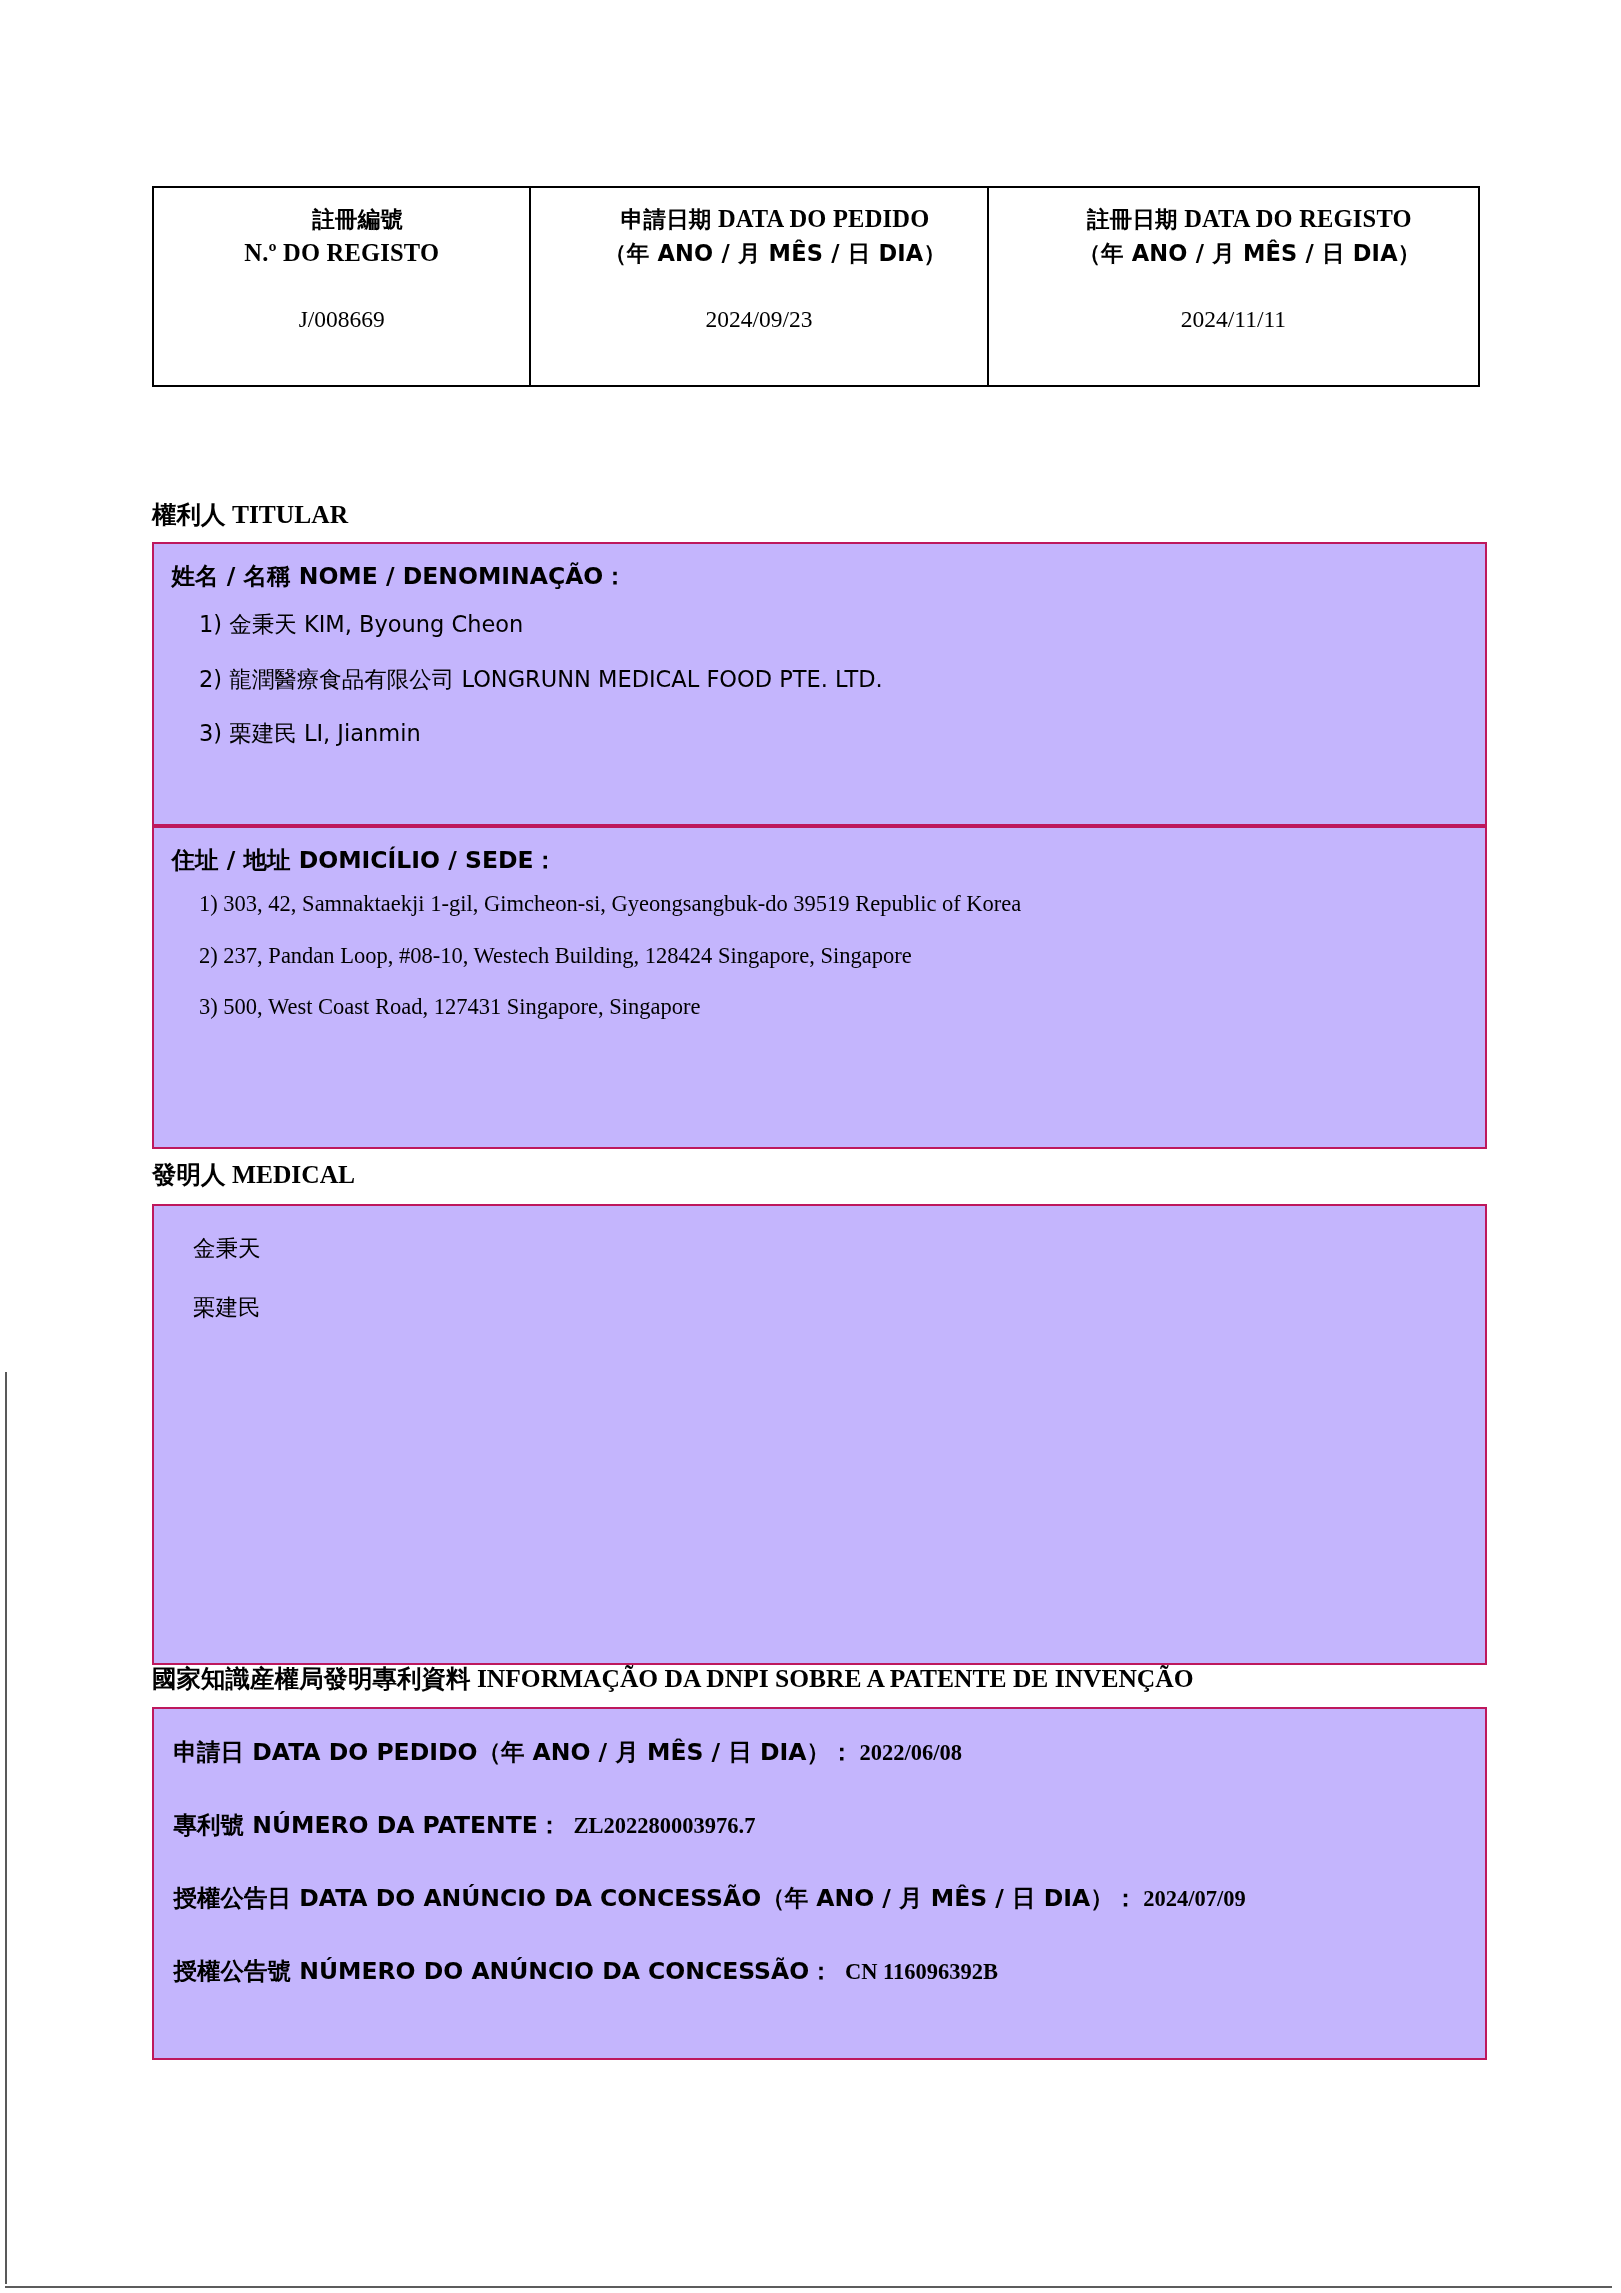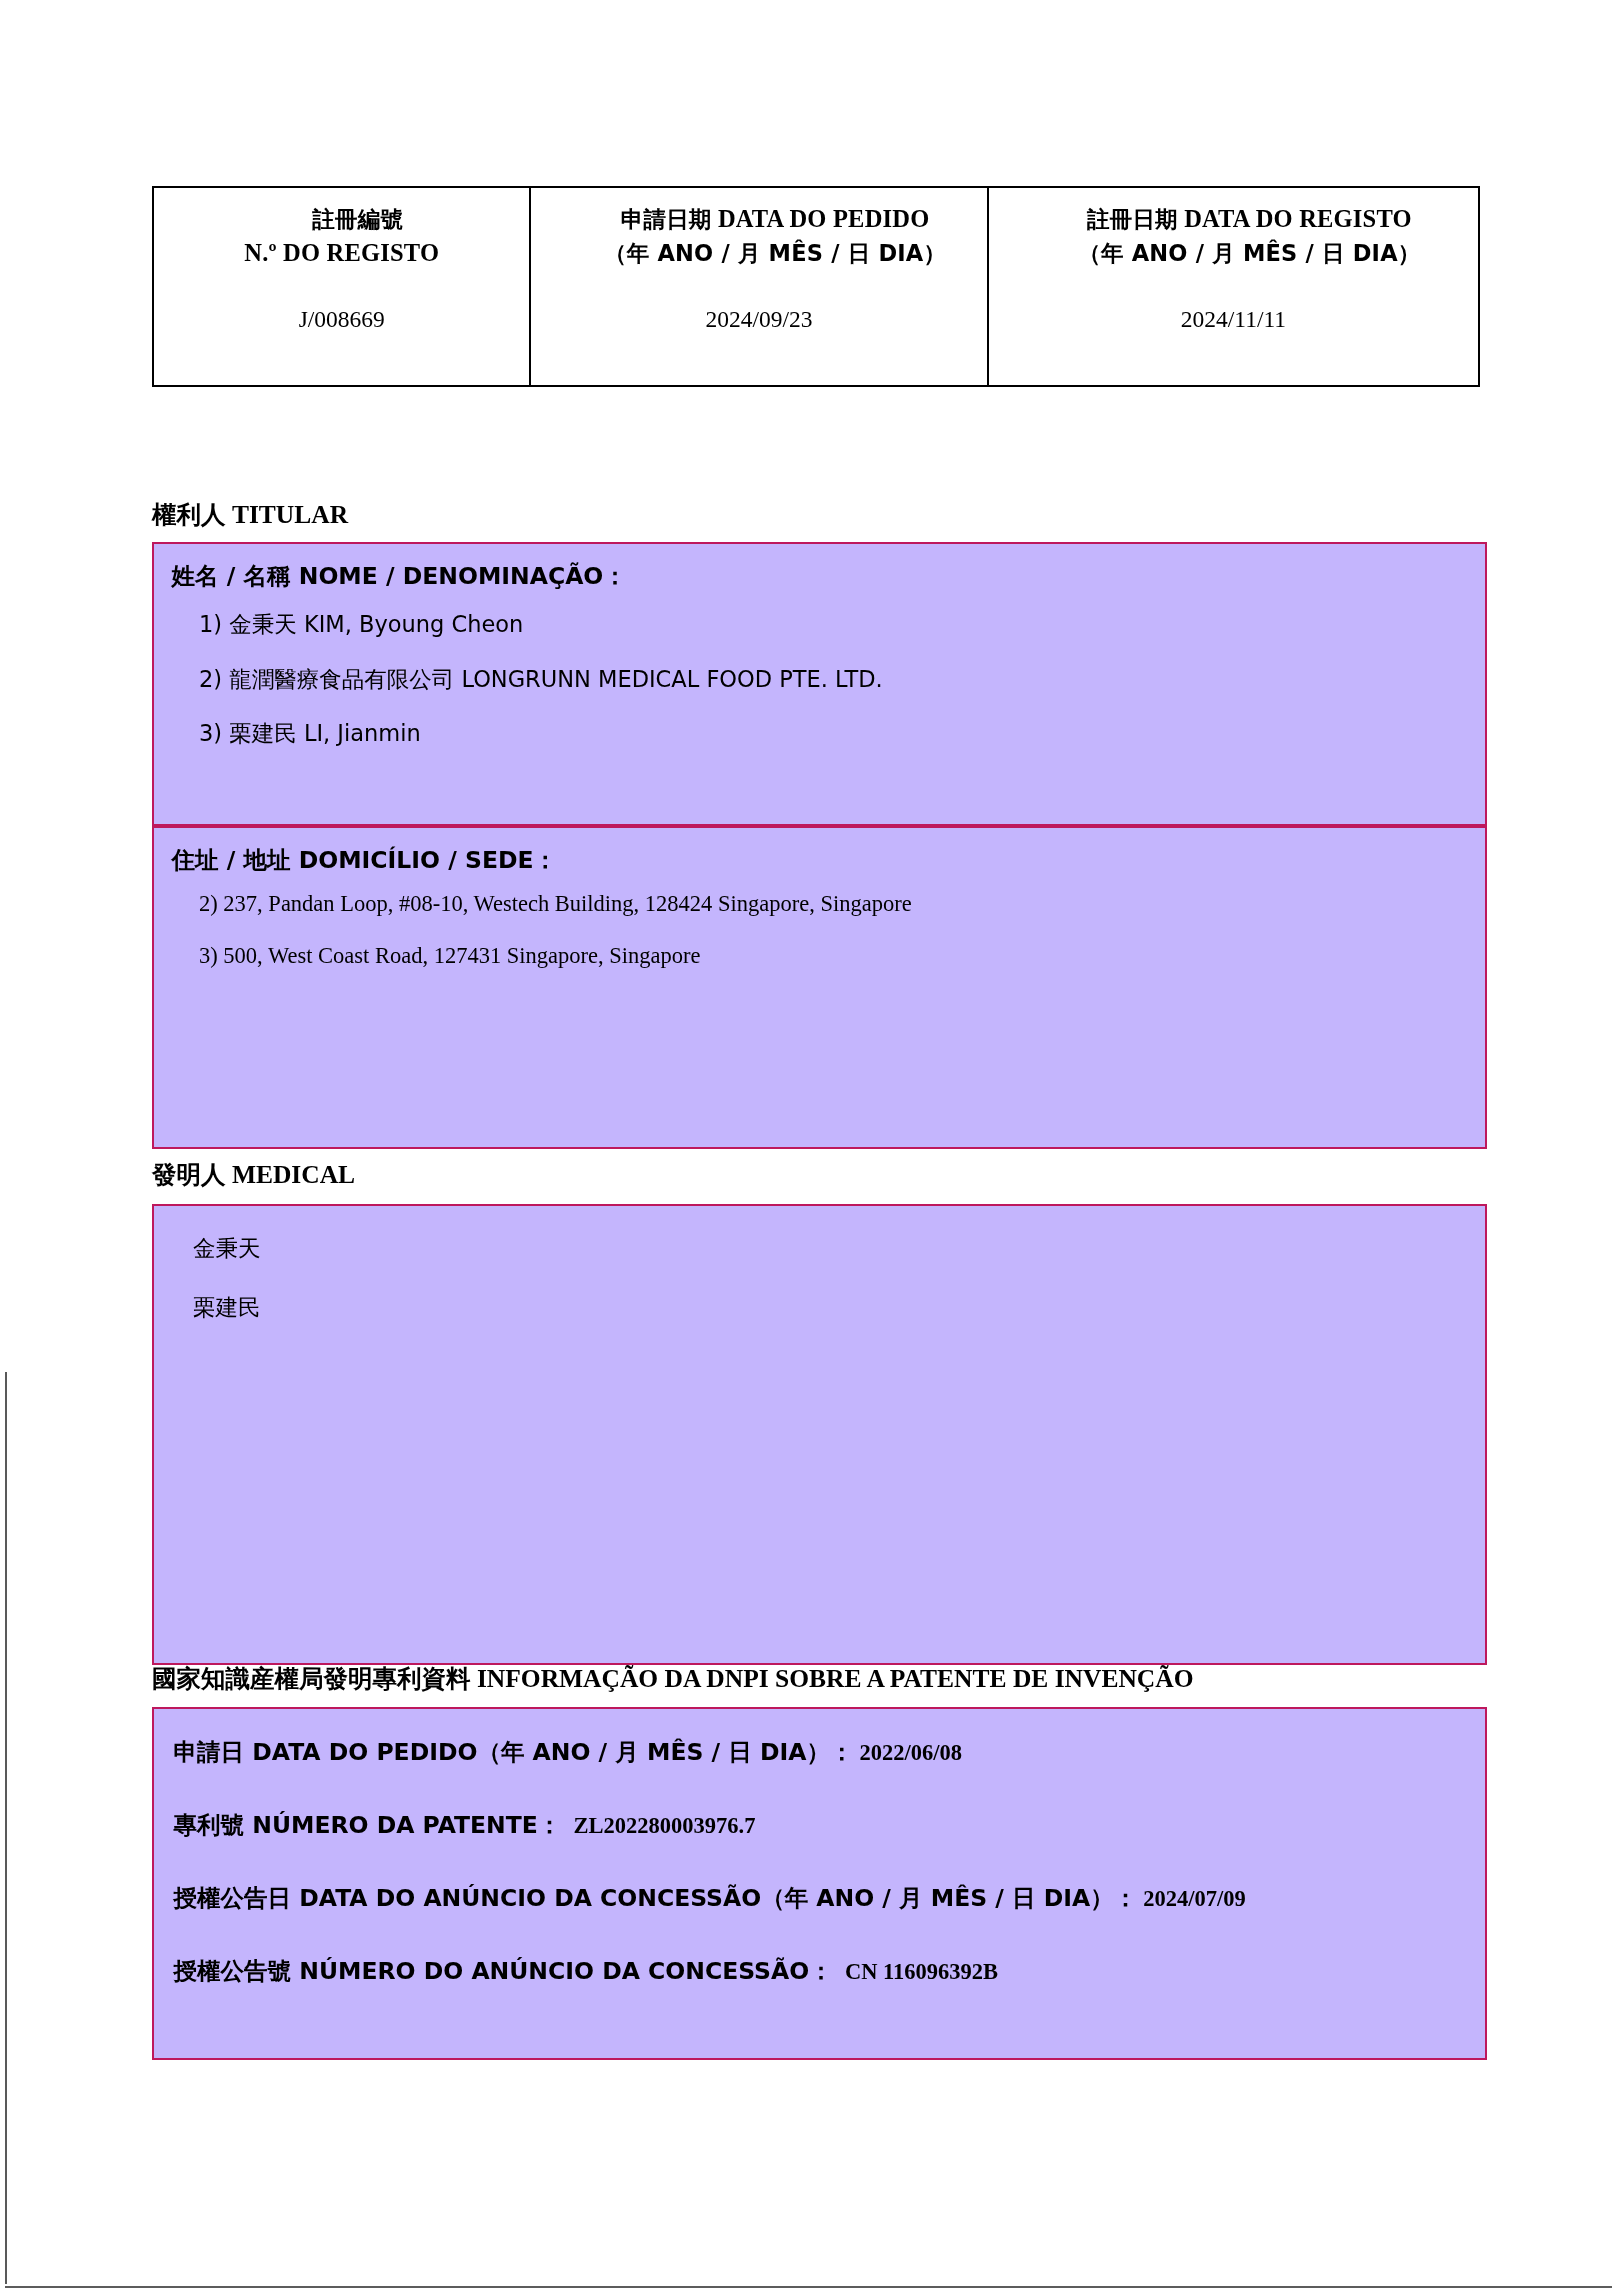--- a/index.html
+++ b/index.html
@@ -171,20 +171,21 @@
     <div class="entry-line"><span class="cjk">2) 龍潤醫療食品有限公司 LONGRUNN MEDICAL FOOD PTE. LTD.</span></div>
     <div class="entry-line"><span class="cjk">3) 栗建民 LI, Jianmin</span></div>
   </div>
 </div>
 
 <div class="box" style="left:152px; top:826px; width:1335px; height:323px;">
   <div class="field-label addr-label">
     <span class="cjk">住址 / 地址 DOMICÍLIO / SEDE：</span>
   </div>
   <div class="addr-list">
+    <div class="entry-line">1) 303, 42, Samnaktaekji 1-gil, Gimcheon-si, Gyeongsangbuk-do 39519 Republic of Korea</div>
     <div class="entry-line">2) 237, Pandan Loop, #08-10, Westech Building, 128424 Singapore, Singapore</div>
     <div class="entry-line">3) 500, West Coast Road, 127431 Singapore, Singapore</div>
   </div>
 </div>
 
 <div class="section-caption" style="left:152px; top:1162px;">
   <span class="cjk">發明人</span>&nbsp;<span>MEDICAL</span>
 </div>
 
 <div class="box" style="left:152px; top:1204px; width:1335px; height:461px;padding-left:40px;">

